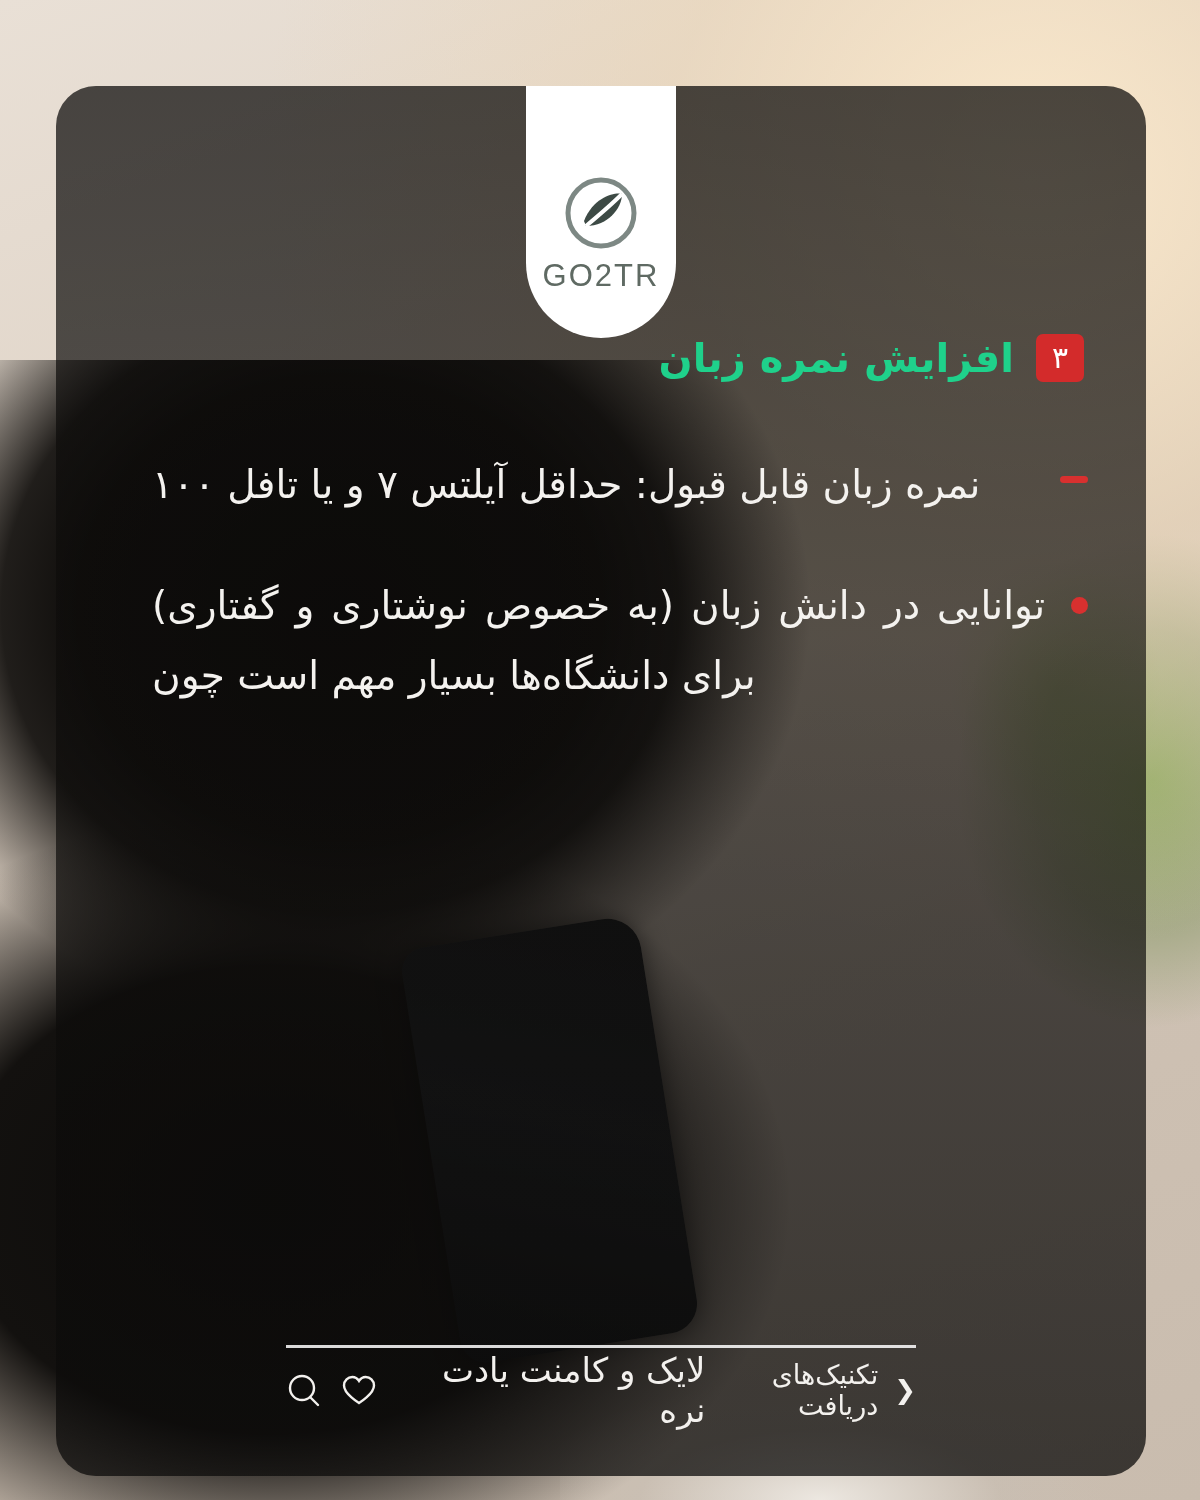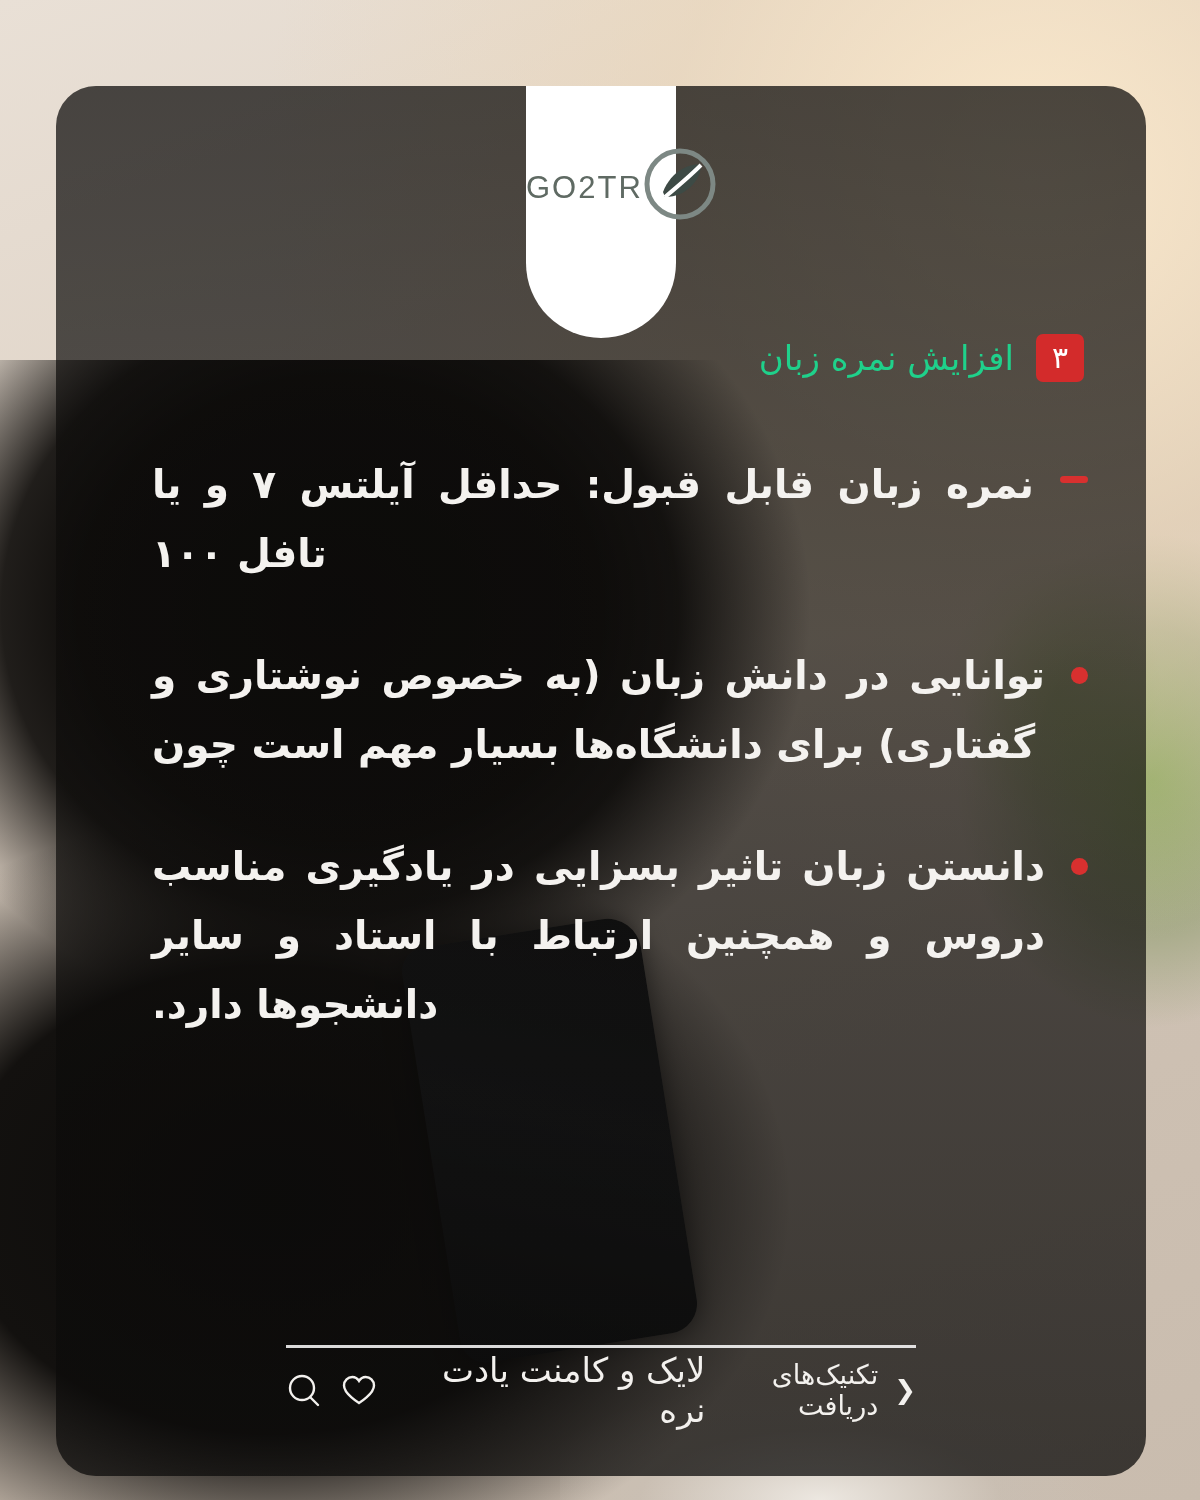--- a/index.html
+++ b/index.html
@@ -92,21 +92,21 @@
   .logo-badge {
     position: absolute;
     left: 50%;
     transform: translateX(-50%);
     top: -4px;
     width: 150px;
     height: 256px;
     background: #ffffff;
     border-radius: 0 0 80px 80px;
     display: flex;
-    flex-direction: row;
+    flex-direction: column;
     align-items: center;
     justify-content: flex-end;
     padding-bottom: 44px;
     z-index: 6;
   }
   .logo-mark { width: 74px; height: 74px; margin-bottom: 8px; }
   .logo-text {
     font-family: "Liberation Sans", sans-serif;
     font-size: 31px;
     letter-spacing: 2px;
@@ -130,40 +130,39 @@
     background: #d32b2b;
     border-radius: 7px;
     color: #ffffff;
     font-size: 30px;
     line-height: 48px;
     text-align: center;
     font-family: "DejaVu Sans", sans-serif;
   }
   .heading-text {
     color: #1fd18b;
-    font-size: 34px;
-    font-weight: normal;
+    font-size: 40px;
+    font-weight: bold;
     letter-spacing: -1px;
     white-space: nowrap;
   }
 
   
   .list {
     position: absolute;
     top: 364px;
     right: 58px;
     left: 96px;
     direction: rtl;
   }
   .item {
     display: flex;
     align-items: flex-start;
     gap: 26px;
     margin-bottom: 52px;
-    font-weight: bold;
   }
   .bullet {
     flex: 0 0 auto;
     margin-top: 26px;
   }
   .bullet.dot {
     width: 17px;
     height: 17px;
     border-radius: 50%;
     background: #d8302f;
@@ -260,24 +259,20 @@
         <span class="bullet dash"></span>
         <span class="item-text">نمره زبان قابل قبول: حداقل آیلتس ۷ و یا تافل ۱۰۰</span>
       </div>
 
 
       <div class="item">
         <span class="bullet dot"></span>
         <span class="item-text">توانایی در دانش زبان (به خصوص نوشتاری و گفتاری) برای دانشگاه‌ها بسیار مهم است چون</span>
       </div>
 
-      <div class="item">
-        <span class="bullet dot"></span>
-        <span class="item-text">دانستن زبان تاثیر بسزایی در یادگیری مناسب دروس و همچنین ارتباط با استاد و سایر دانشجوها دارد.</span>
-      </div>
 
     </div>
 
     <div class="divider"></div>
 
     <div class="footer">
       <div class="footer-right">
         <span class="chev">❮</span>
         <span>تکنیک‌های دریافت</span>
       </div>

